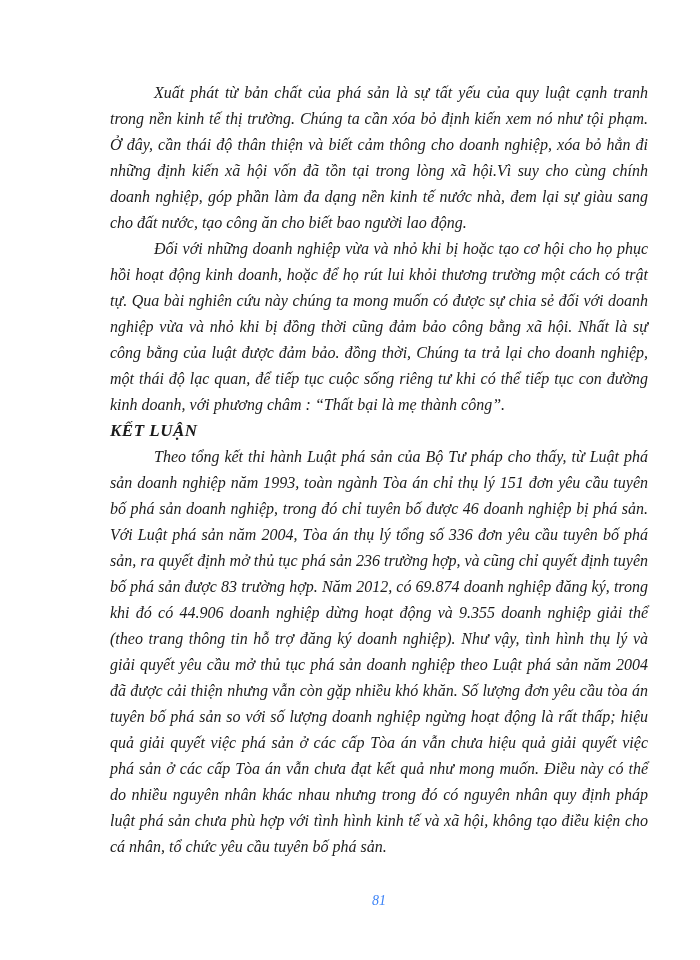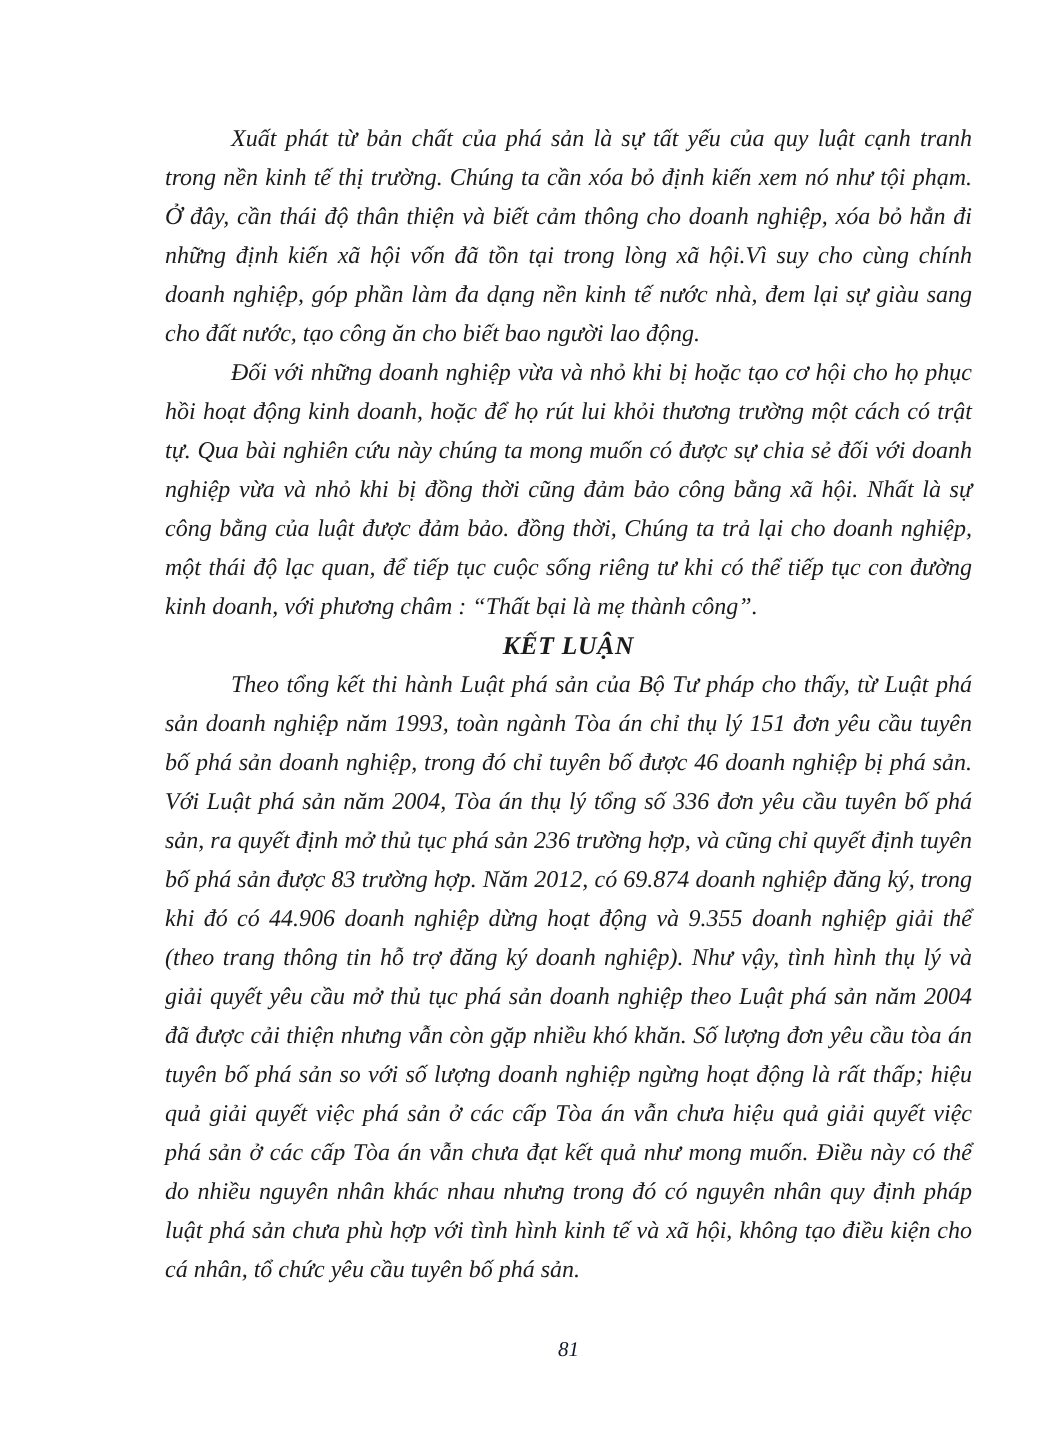--- a/index.html
+++ b/index.html
@@ -29,34 +29,34 @@
   .para {
     margin: 0;
     padding: 0;
     text-indent: 44px;
   }
   .section-heading {
     margin: 0;
     padding: 0;
     font-size: 17px;
     font-weight: bold;
-    text-align: center;
+    text-align: left;
     text-indent: 0;
     line-height: 26px;
     letter-spacing: 0.5px;
   }
   .page-number {
     position: absolute;
     left: 110px;
     top: 892px;
     width: 538px;
     text-align: center;
     font-size: 14px;
     line-height: 18px;
-    color: #0f172a;
+    color: #3b82f6;
   }
 </style>
 </head>
 <body>
 
 <div class="page">
   <div class="text-block">
     <p class="para">Xuất phát từ bản chất của phá sản là sự tất yếu của quy luật cạnh tranh trong nền kinh tế thị trường. Chúng ta cần xóa bỏ định kiến xem nó như tội phạm. Ở đây, cần thái độ thân thiện và biết cảm thông cho doanh nghiệp, xóa bỏ hẳn đi những định kiến xã hội vốn đã tồn tại trong lòng xã hội.Vì suy cho cùng chính doanh nghiệp, góp phần làm đa dạng nền kinh tế nước nhà, đem lại sự giàu sang cho đất nước, tạo công ăn cho biết bao người lao động.</p>
     <p class="para">Đối với những doanh nghiệp vừa và nhỏ khi bị hoặc tạo cơ hội cho họ phục hồi hoạt động kinh doanh, hoặc để họ rút lui khỏi thương trường một cách có trật tự. Qua bài nghiên cứu này chúng ta mong muốn có được sự chia sẻ đối với doanh nghiệp vừa và nhỏ khi bị đồng thời cũng đảm bảo công bằng xã hội. Nhất là sự công bằng của luật được đảm bảo. đồng thời, Chúng ta trả lại cho doanh nghiệp, một thái độ lạc quan, để tiếp tục cuộc sống riêng tư khi có thể tiếp tục con đường kinh doanh, với phương châm : “Thất bại là mẹ thành công”.</p>
     <h2 class="section-heading">KẾT LUẬN</h2>

